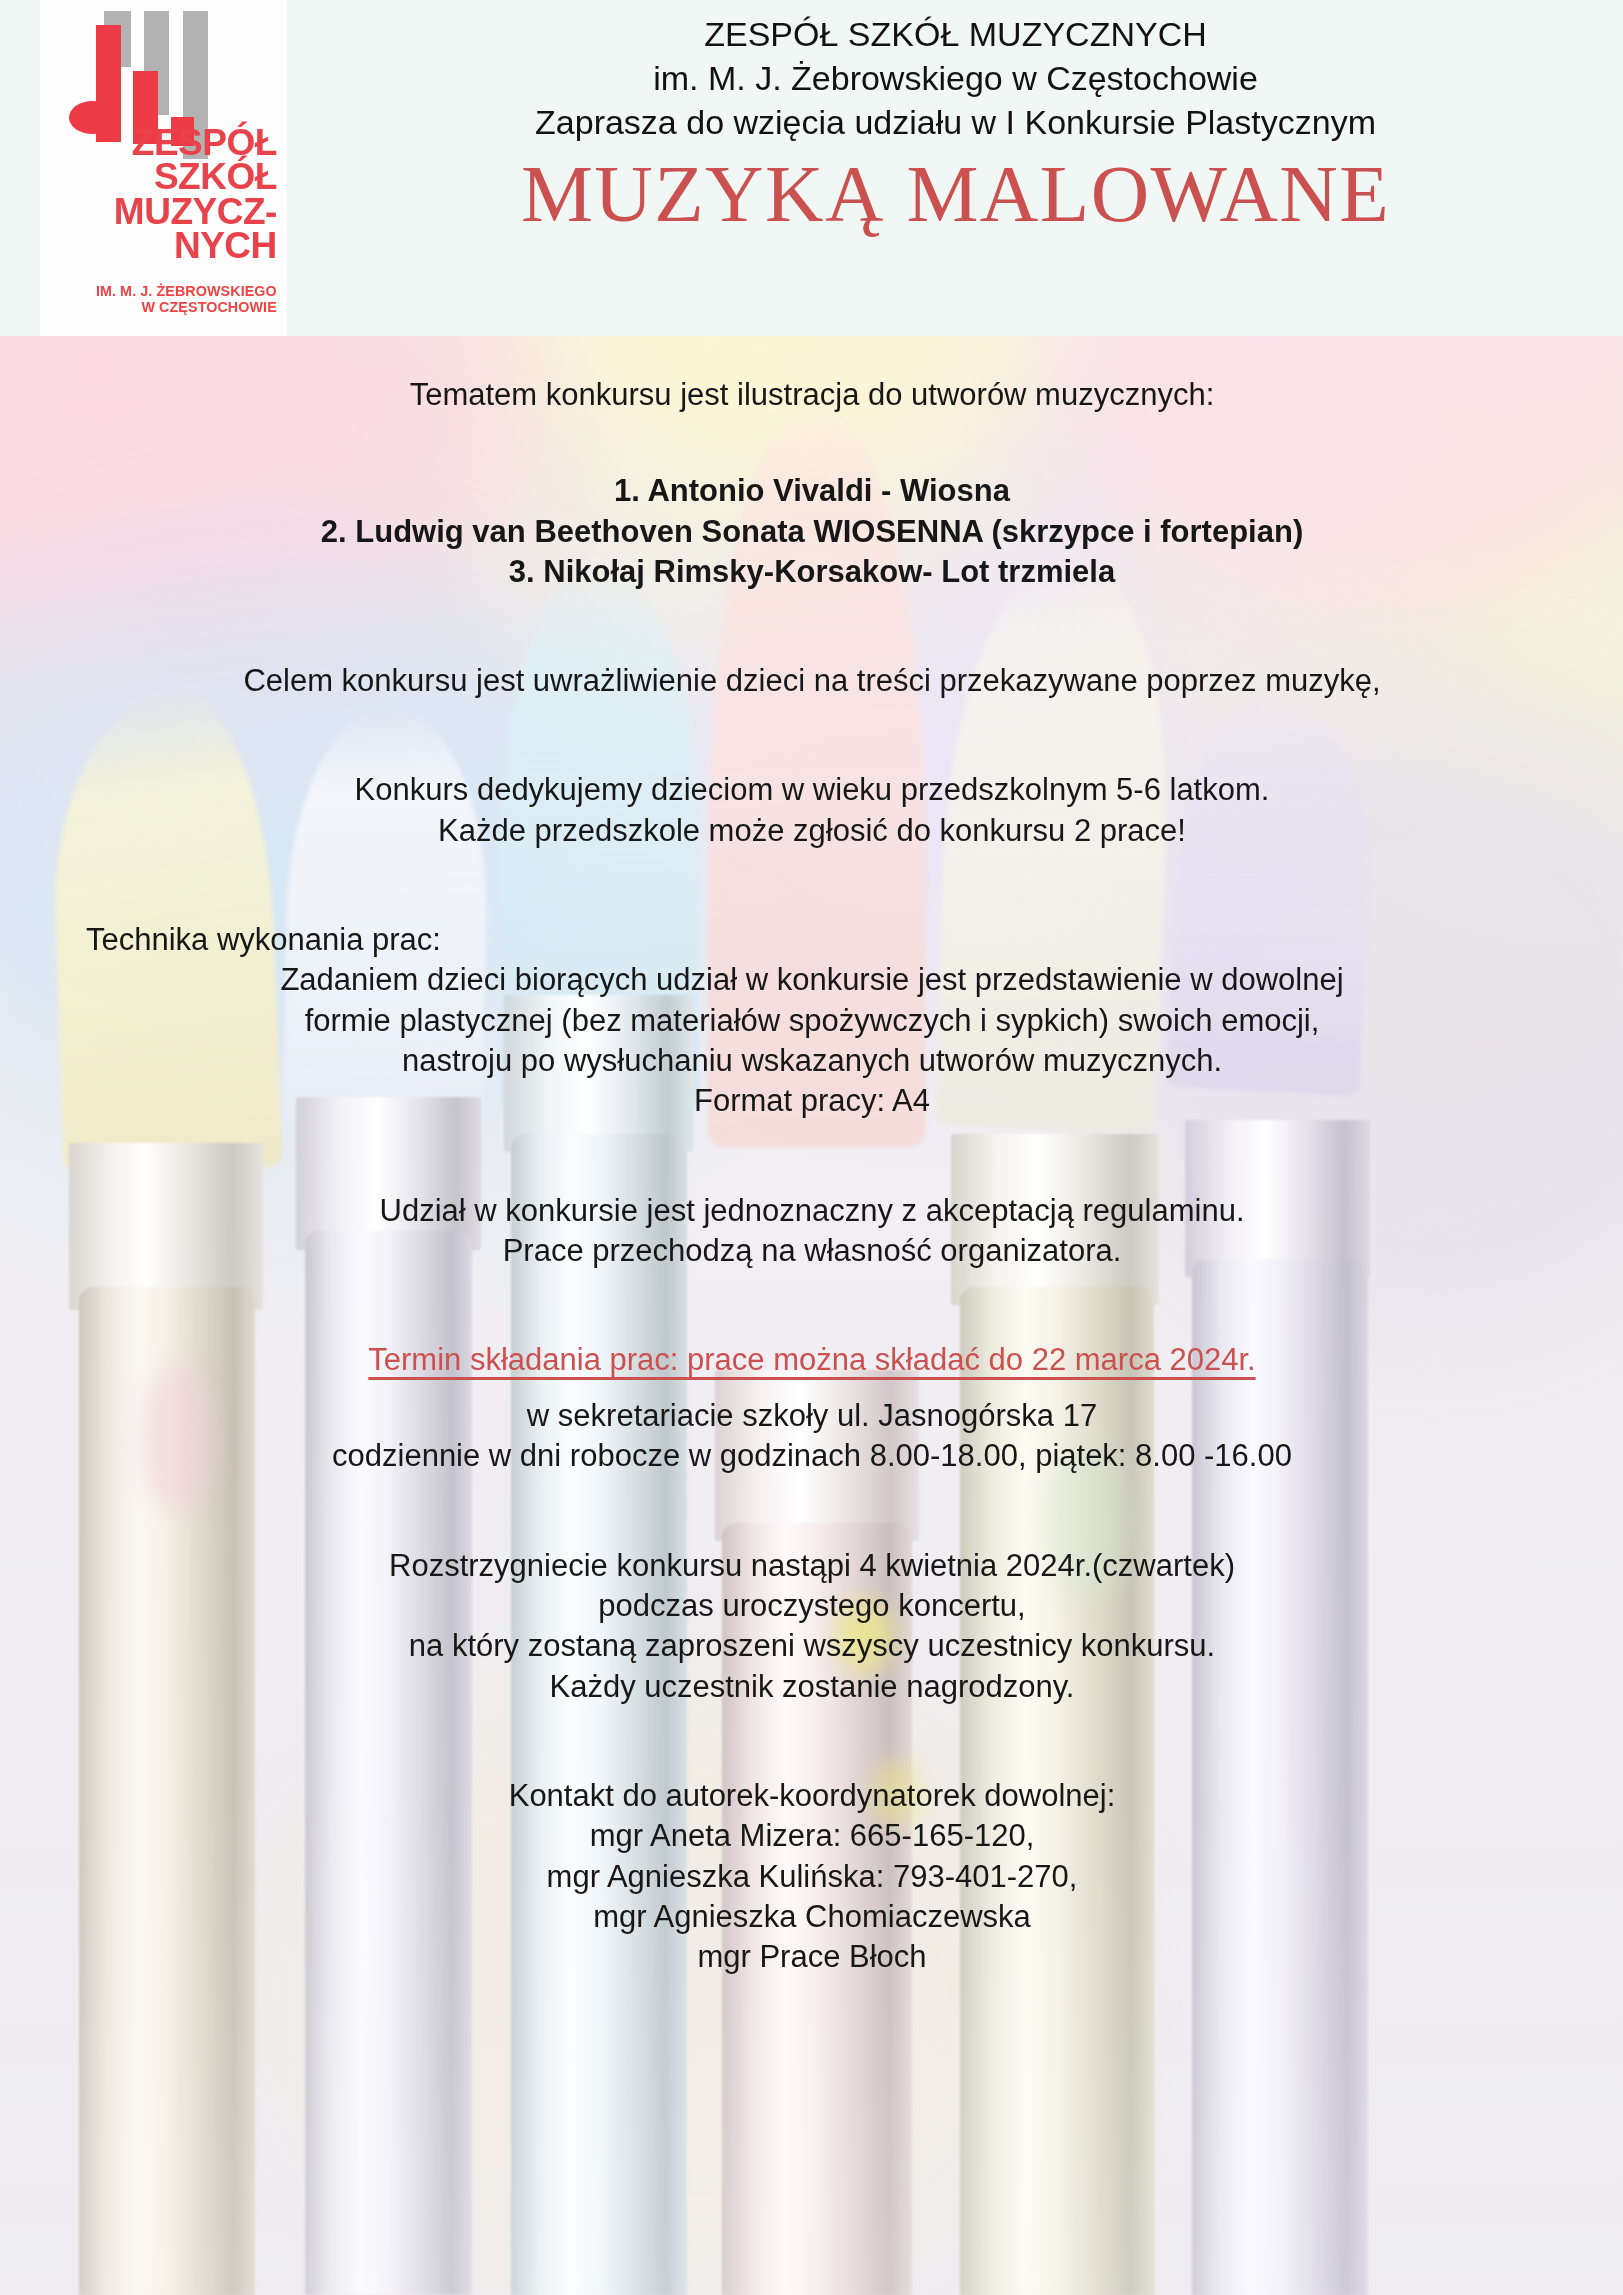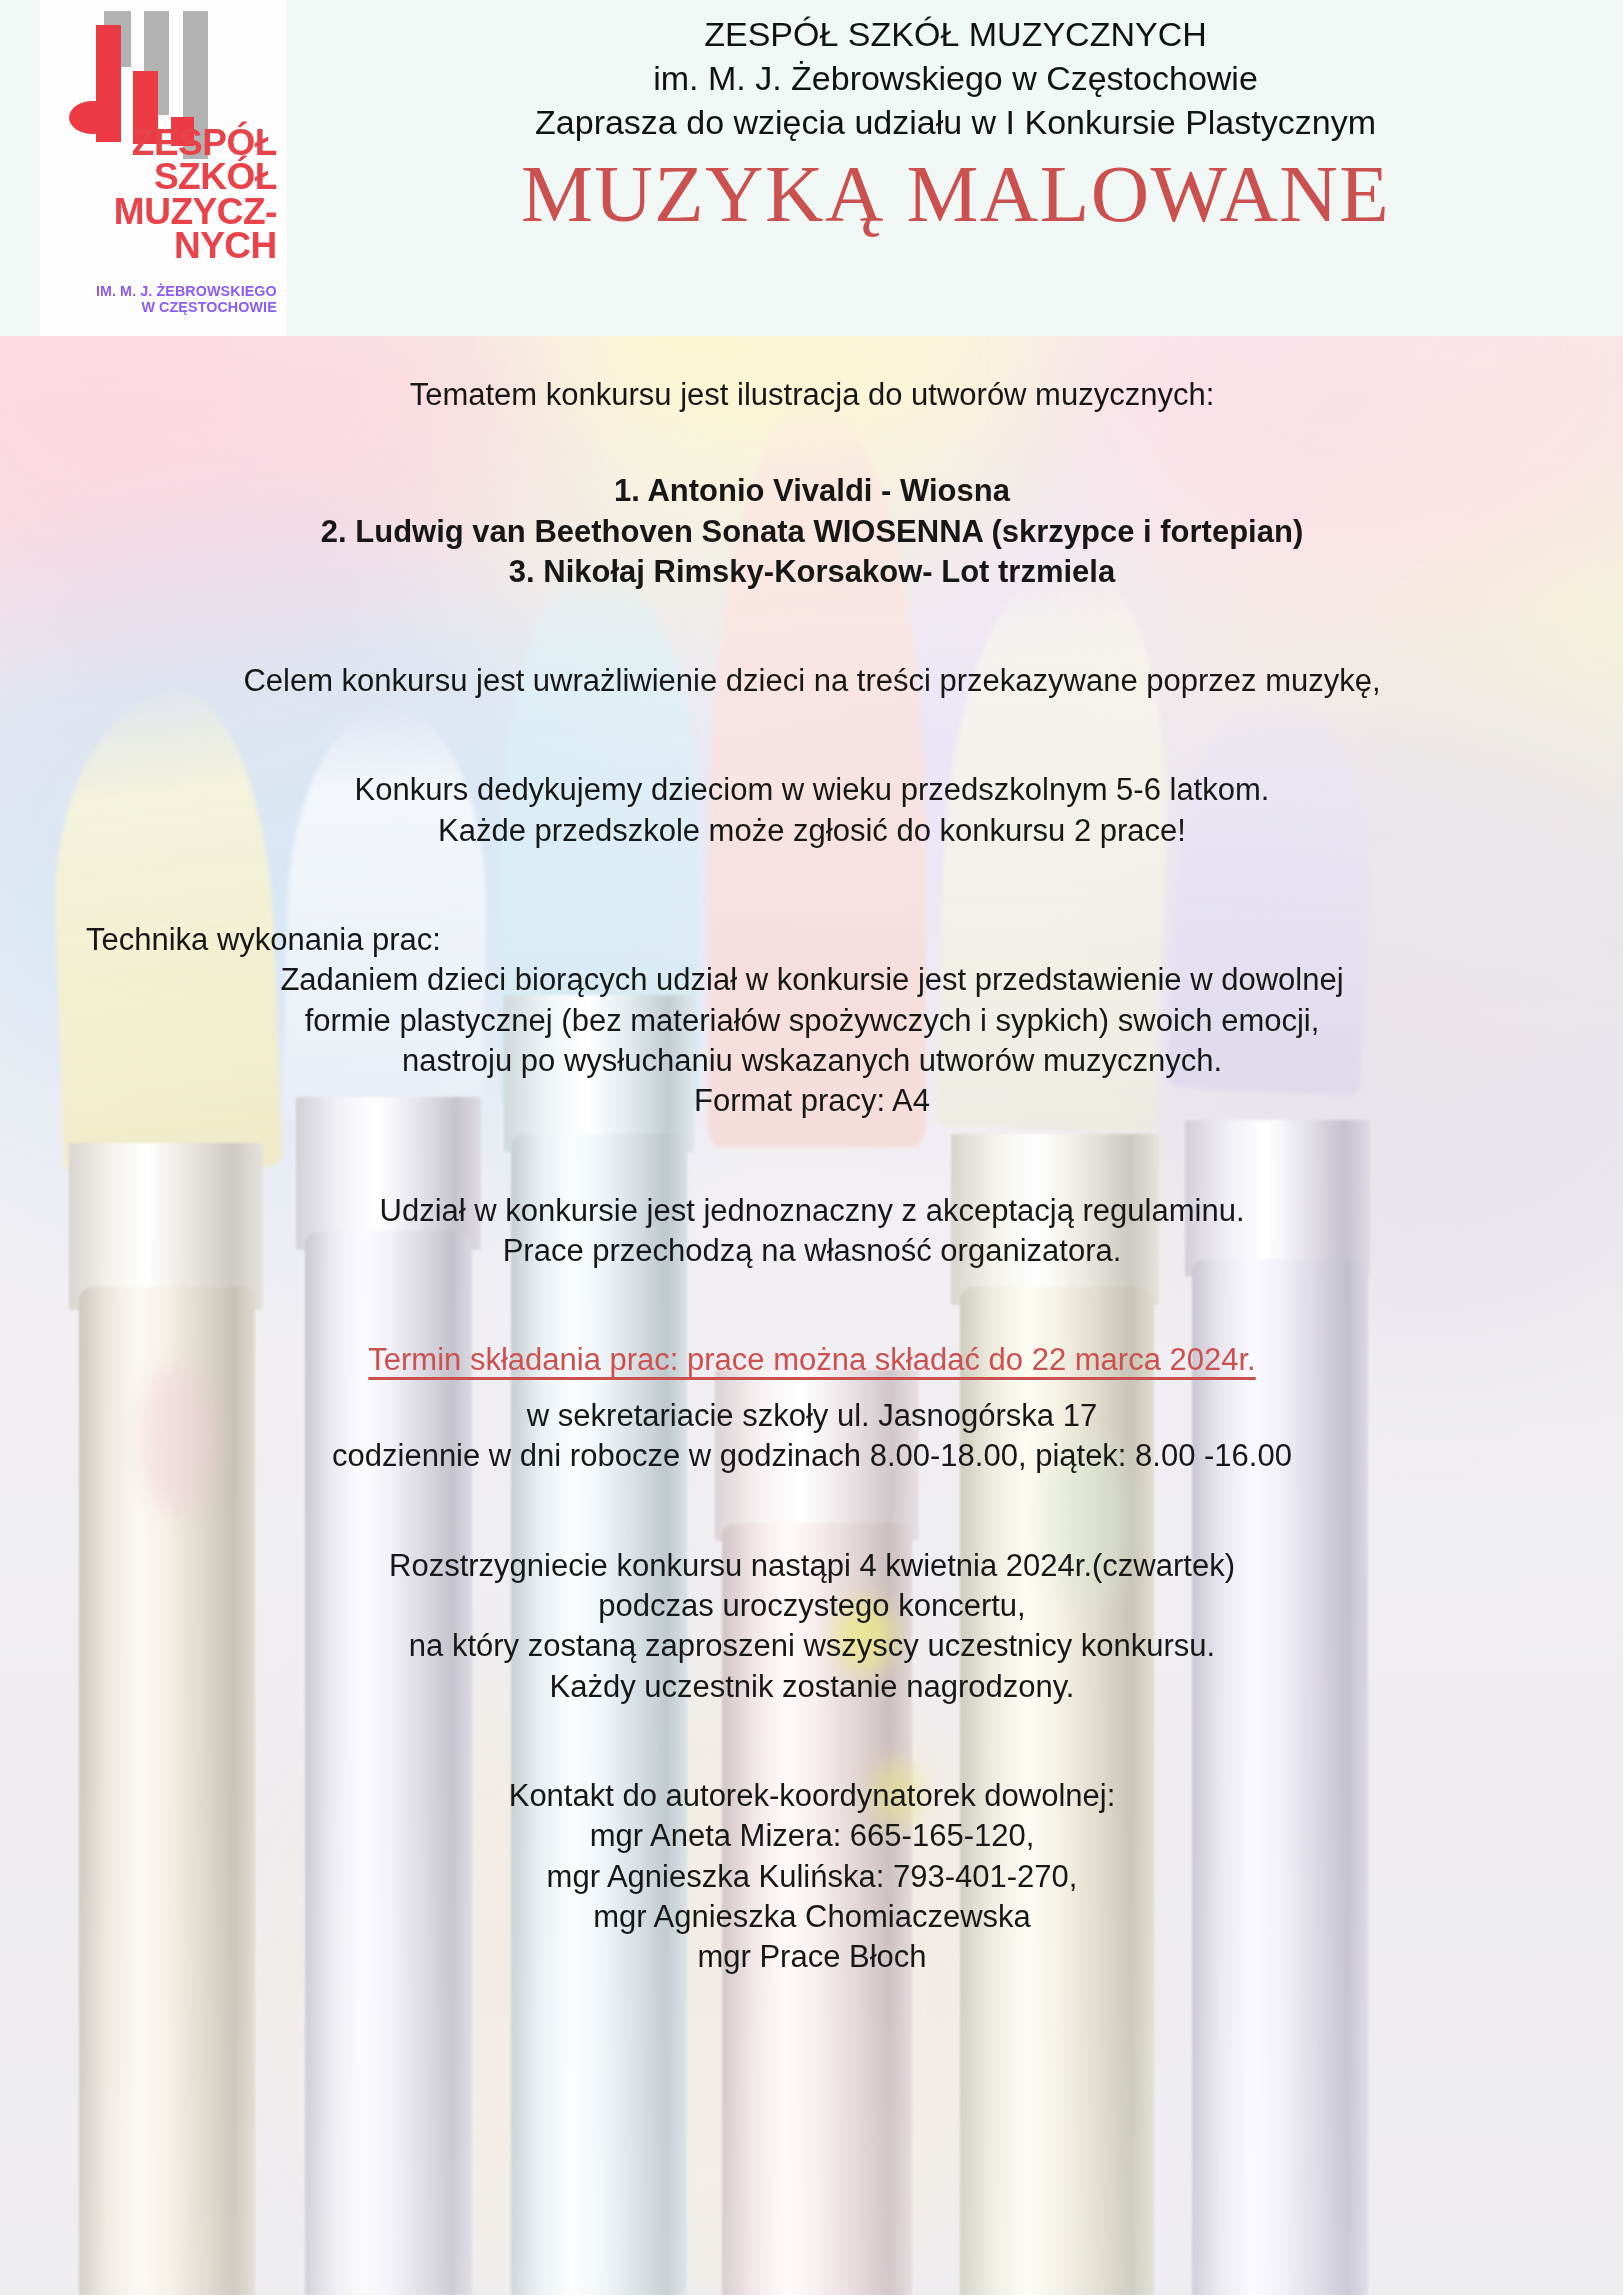--- a/index.html
+++ b/index.html
@@ -83,21 +83,21 @@
     position:absolute; left:0; top:126px; width:247px;
     text-align:right; padding-right:10.2px;
     color:#e8434b; font-weight:700; line-height:.93;
     font-family:"Liberation Sans", sans-serif;
     letter-spacing:-0.5px;
   }
   .lw{ display:block; font-size:37px; }
   #logo-sub{
     position:absolute; left:0; top:283px; width:247px;
     text-align:right; padding-right:10.2px;
-    color:#8b5cf6; font-weight:700; line-height:1.15;
+    color:#ef4444; font-weight:700; line-height:1.15;
     font-size:14.3px; letter-spacing:0.1px;
   }
   .ls{ display:block; }
 
   #header-text{
     position:absolute; left:287px; top:0; width:1337px; height:336px;
     display:flex; flex-direction:column; align-items:center;
     justify-content:flex-start; padding-top:12px;
   }
   .hline{

